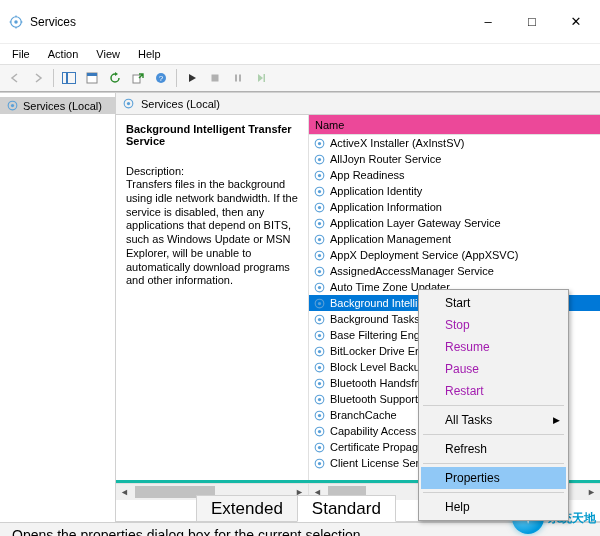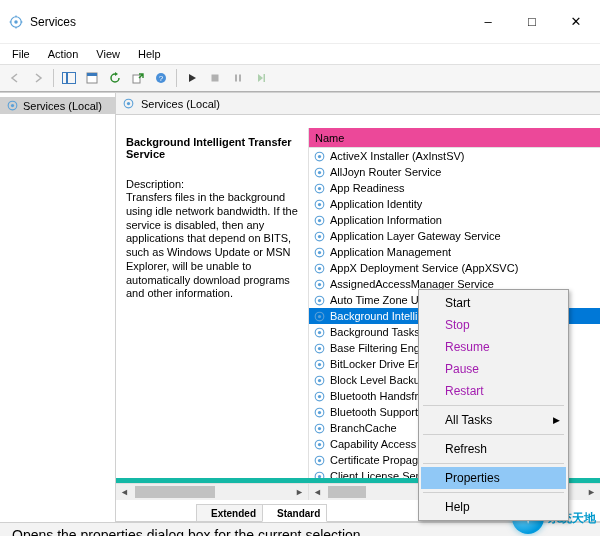--- a/index.html
+++ b/index.html
@@ -106,22 +106,21 @@
     display: flex; align-items: center;
     padding: 0 6px;
     gap: 6px;
     background: #f3f3f3;
     font-size: 11px;
   }
   .right-content {
     flex: 1;
     display: flex;
     min-height: 0;
-    border-bottom: 5px solid #14b8a6;
-    margin-top: 13px;
+    border-bottom: 3px solid #14b8a6;
   }
 
   
   .desc-panel {
     width: 192px;
     padding: 8px 8px 8px 10px;
     font-size: 11px;
     overflow: hidden;
   }
   .desc-panel .svc-name { font-weight: bold; margin-bottom: 10px; }
@@ -206,28 +205,27 @@
   
   .tab-row {
     height: 22px;
     display: flex;
     align-items: flex-end;
     padding-left: 80px;
     border-bottom: 1px solid #d0d0d0;
     background: #fff;
   }
   .tab {
-    padding: 3px 6px 2px 14px;
-    font-size: 10px;
+    padding: 3px 14px 2px 14px;
+    font-size: 17px;
     border: 1px solid #d0d0d0;
     border-bottom: none;
     background: #f4f4f4;
     margin-right: -1px;
     position: relative;
-    font-weight: bold;
   }
   .tab.active {
     background: #fff;
     border-bottom: 1px solid #fff;
     margin-bottom: -1px;
     z-index: 1;
   }
 
   
   .statusbar {

